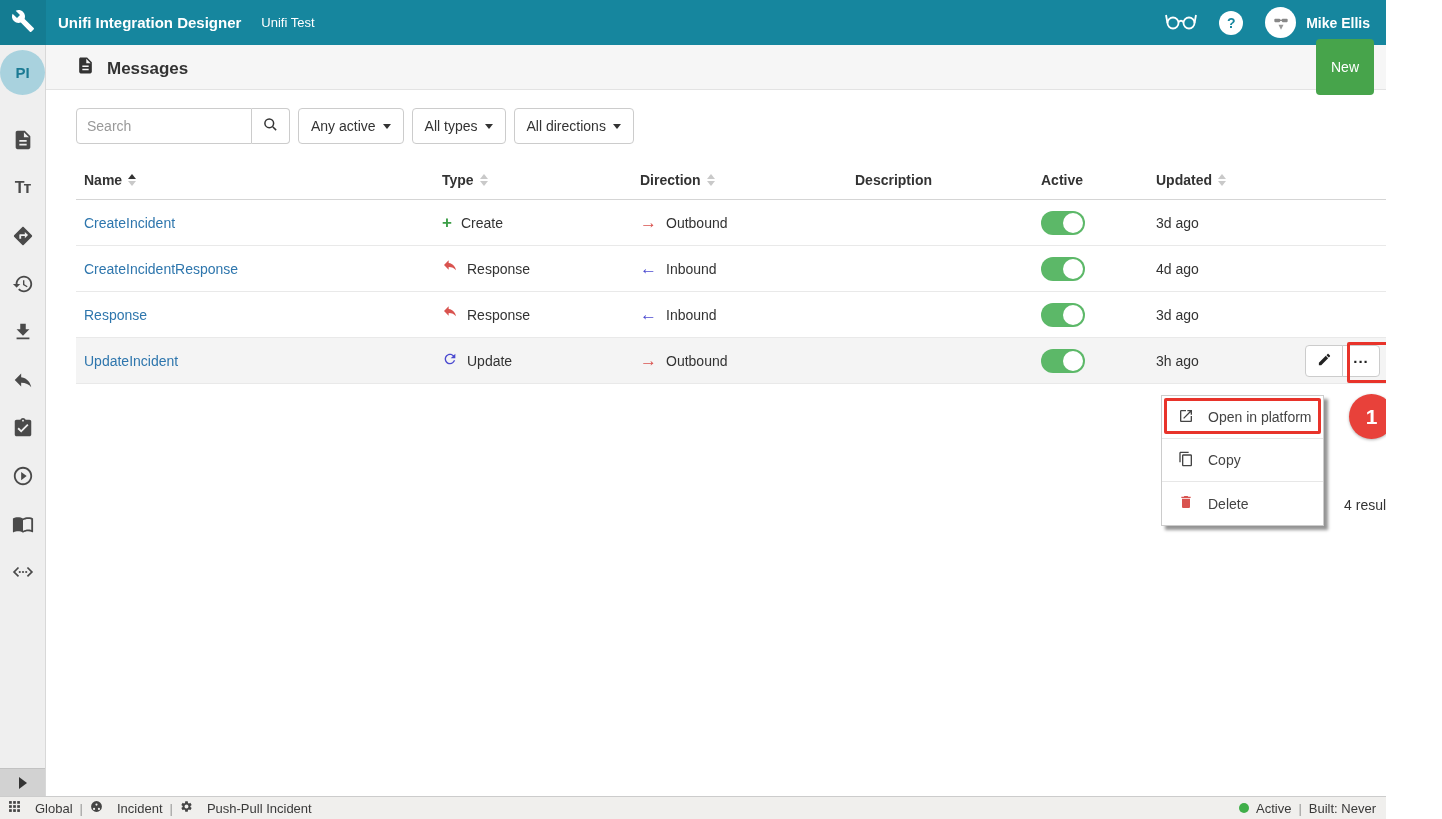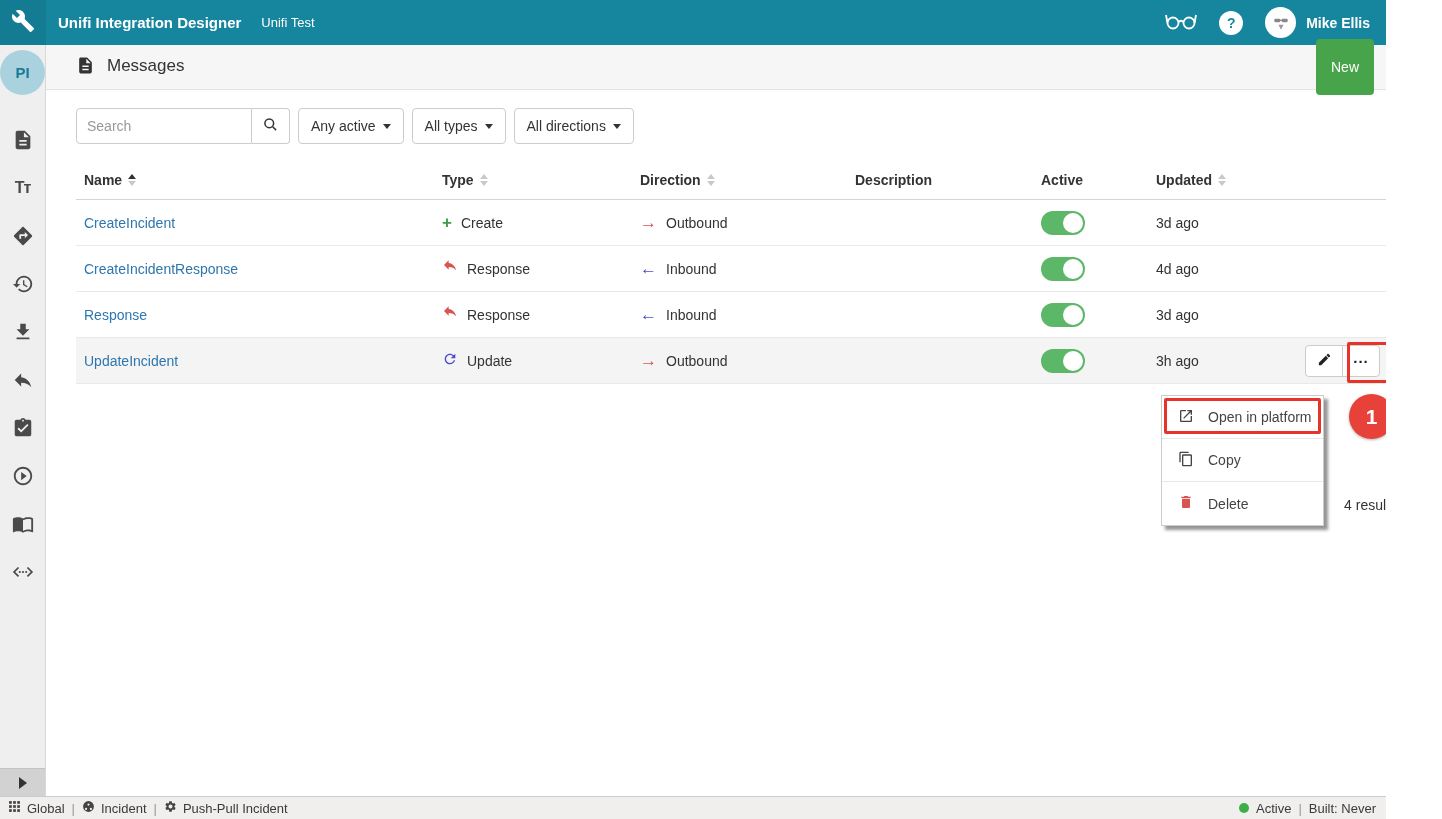--- a/index.html
+++ b/index.html
@@ -29,21 +29,21 @@
   .s-icon { width:22px; height:22px; color:#4a4a4a; display:flex; align-items:center; justify-content:center; cursor:pointer; }
   .s-icon svg { width:22px; height:22px; fill:currentColor; }
   .s-icon.text-ic { font-weight:bold; font-size:16px; letter-spacing:-1px; }
   .expand-btn { position:absolute; left:0; bottom:0; width:100%; height:28px; background:#d2d2d2;
                 border-top:1px solid #c2c2c2; display:flex; align-items:center; justify-content:center; cursor:pointer; }
   .expand-tri { width:0; height:0; border-top:6px solid transparent; border-bottom:6px solid transparent; border-left:8px solid #333; }
 
   .main { flex:1; position:relative; background:#fff; }
   .page-header { height:45px; background:#f6f6f6; border-bottom:1px solid #e3e3e3;
                  display:flex; align-items:center; padding:0 14px 0 30px; }
-  .page-title-wrap { display:flex; align-items:flex-start; gap:12px; }
+  .page-title-wrap { display:flex; align-items:flex-end; gap:12px;font-weight:bold; }
   .page-title { font-size:17px; color:#333; }
   .doc-icon svg { width:19px; height:19px; fill:#333; }
   .header-right { margin-left:auto; display:flex; align-items:center; gap:22px; }
   .new-btn { background:#47A44B; color:#fff; border:none; border-radius:4px; font-size:14px;
              padding:20px 15px; cursor:pointer; font-family:inherit; }
   .hamburger { display:flex; flex-direction:column; gap:3px; cursor:pointer; }
   .hamburger span { display:block; width:17px; height:3px; background:#3f51b5; border-radius:1px; }
 
   
   .toolbar { display:flex; margin:18px 30px 0 30px; gap:4px; }
@@ -103,21 +103,21 @@
   .step-badge { position:absolute; left:1303px; top:349px; width:45px; height:45px; border-radius:50%;
                 background:#E8413A; color:#fff; font-size:21px; font-weight:bold; z-index:8;
                 display:flex; align-items:center; justify-content:center; box-shadow:0 1px 3px rgba(0,0,0,0.3); }
 
   
   .statusbar { flex:0 0 23px; background:#f0efed; border-top:1px solid #ccc; display:flex; align-items:center;
                font-size:13px; color:#3a3a3a; padding:0 10px 0 8px; }
   .sb-left, .sb-right { display:flex; align-items:center; gap:7px; }
   .sb-right { margin-left:auto; }
   .sb-sep { color:#999; }
-  .sb-item { display:flex; align-items:center; gap:6px; cursor:pointer; }
+  .sb-item { display:flex; align-items:center; gap:14px; cursor:pointer; }
   .sb-item svg { width:13px; height:13px; fill:#444; }
   .green-dot { width:10px; height:10px; border-radius:50%; background:#3fae49; }
 </style>
 </head>
 <body>
 
 <div class="window">
 
   <div class="topbar">
     <div class="logo-box">

